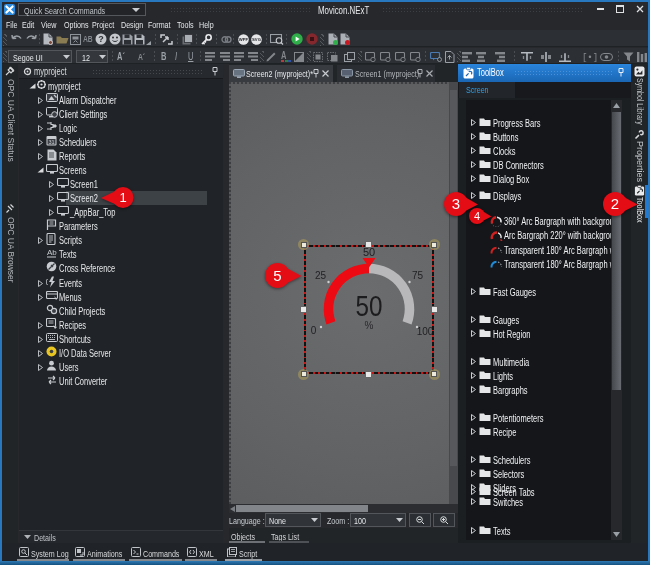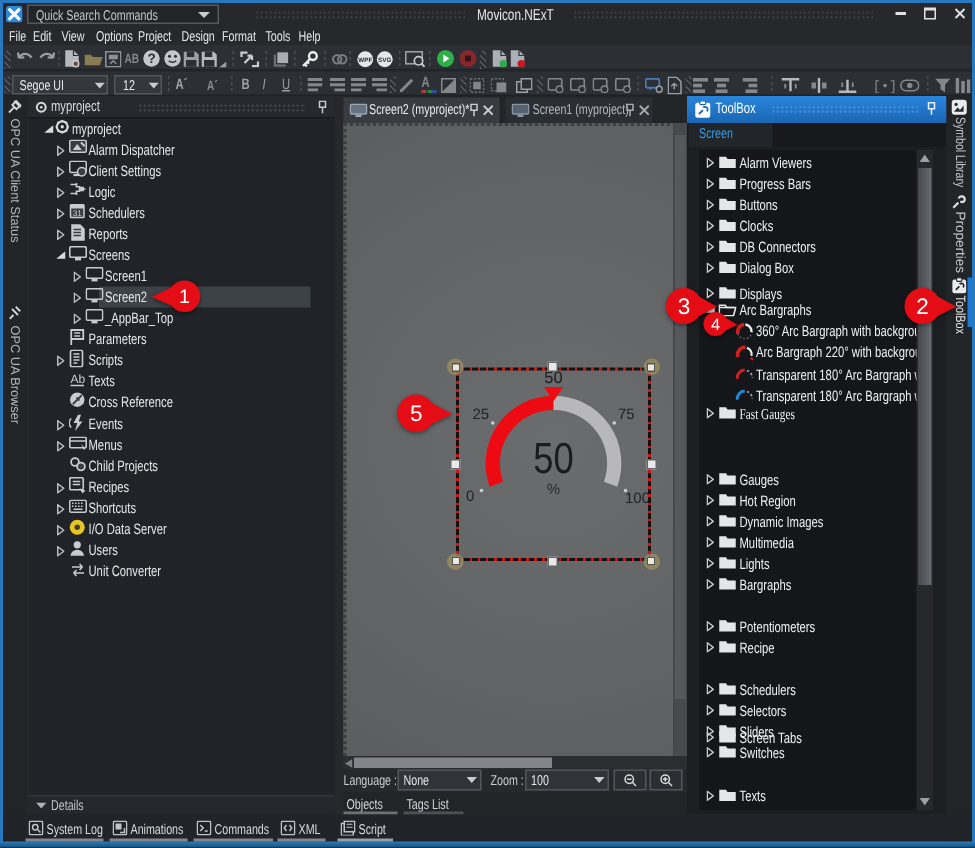--- a/index.html
+++ b/index.html
@@ -637,29 +637,20 @@
         <path d="M1 10.5 a4.5 4 0 0 1 9 0 Z" fill="#c8ccd0"></path>
       </svg>
     </div>
     <div class="txt" style="left:58.5px;top:363px;font-size:10px;color:#e6e8ea;">Users</div>
     <div class="abs" style="left:46px;top:374px;width:12px;height:13px;">
       <svg width="12" height="10" viewBox="0 0 12 10" style="position:absolute;left:0;top:1px;">
         <path d="M2 3 h7 M9 3 l-2-2 M9 3 l-2 2 M10 7 h-7 M3 7 l2-2 M3 7 l2 2" stroke="#c8ccd0" stroke-width="1.1" fill="none"></path>
       </svg>
     </div>
     <div class="txt" style="left:58.5px;top:377px;font-size:10px;color:#e6e8ea;">Unit Converter</div>
-    <div class="abs" style="left:466px;top:101px;width:145px;height:14px;overflow:hidden;">
-      <svg style="position:absolute;left:5px;top:3.5px" width="5" height="7" viewBox="0 0 5 7">
-        <path d="M0.5 0.5 L4.5 3.5 L0.5 6.5 Z" fill="none" stroke="#c8ccd0" stroke-width="1"></path>
-      </svg>
-      <svg style="position:absolute;left:13px;top:2px" width="12" height="10" viewBox="0 0 12 10">
-        <path d="M0.5 9 v-7.5 h4.5 l1 1.5 h5.5 v6 Z" fill="#e4e6e8"></path>
-      </svg>
-      <div class="txt" style="left:27px;top:3.5px;font-size:10px;color:#f0f2f4;">Alarm Viewers</div>
-    </div>
     <div class="abs" style="left:466px;top:115px;width:145px;height:14px;overflow:hidden;">
       <svg style="position:absolute;left:5px;top:3.5px" width="5" height="7" viewBox="0 0 5 7">
         <path d="M0.5 0.5 L4.5 3.5 L0.5 6.5 Z" fill="none" stroke="#c8ccd0" stroke-width="1"></path>
       </svg>
       <svg style="position:absolute;left:13px;top:2px" width="12" height="10" viewBox="0 0 12 10">
         <path d="M0.5 9 v-7.5 h4.5 l1 1.5 h5.5 v6 Z" fill="#e4e6e8"></path>
       </svg>
       <div class="txt" style="left:27px;top:3.5px;font-size:10px;color:#f0f2f4;">Progress Bars</div>
     </div>
     <div class="abs" style="left:466px;top:129px;width:145px;height:14px;overflow:hidden;">
@@ -699,30 +690,20 @@
       <div class="txt" style="left:27px;top:3.5px;font-size:10px;color:#f0f2f4;">Dialog Box</div>
     </div>
     <div class="abs" style="left:466px;top:188px;width:145px;height:14px;overflow:hidden;">
       <svg style="position:absolute;left:5px;top:3.5px" width="5" height="7" viewBox="0 0 5 7">
         <path d="M0.5 0.5 L4.5 3.5 L0.5 6.5 Z" fill="none" stroke="#c8ccd0" stroke-width="1"></path>
       </svg>
       <svg style="position:absolute;left:13px;top:2px" width="12" height="10" viewBox="0 0 12 10">
         <path d="M0.5 9 v-7.5 h4.5 l1 1.5 h5.5 v6 Z" fill="#e4e6e8"></path>
       </svg>
       <div class="txt" style="left:27px;top:3.5px;font-size:10px;color:#f0f2f4;">Displays</div>
-    </div>
-    <div class="abs" style="left:466px;top:199px;width:145px;height:14px;overflow:hidden;">
-      <svg style="position:absolute;left:4px;top:4px" width="7" height="6" viewBox="0 0 7 6">
-        <path d="M6.5 0.5 L6.5 5.5 L0.5 5.5 Z" fill="#d8dadc"></path>
-      </svg>
-      <svg style="position:absolute;left:13px;top:2px" width="12" height="10" viewBox="0 0 12 10">
-        <path d="M0.5 9.5 v-7 h4 l1 1.5 h6 l-1.5 5.5 Z" fill="none" stroke="#e4e6e8" stroke-width="1.1"></path>
-        <path d="M0.5 4 h10" stroke="#e4e6e8" stroke-width="1.1"></path>
-      </svg>
-      <div class="txt" style="left:27px;top:3.5px;font-size:10px;color:#f0f2f4;">Arc Bargraphs</div>
     </div>
     <div class="abs" style="left:466px;top:213px;width:145px;height:14px;overflow:hidden;">
       <div style="position:absolute;left:24px;top:1px;"><svg width="13" height="12" viewBox="0 0 13 12">
           <circle cx="6.5" cy="6" r="4.8" fill="none" stroke="#6a6e72" stroke-width="1" stroke-dasharray="1 1.5"></circle>
           <path d="M2 7.5 a4.8 4.8 0 0 1 4-6.2" stroke="#d02020" stroke-width="2.4" fill="none"></path>
           <path d="M7 1.3 a4.8 4.8 0 0 1 4 5" stroke="#e8eaec" stroke-width="1.6" fill="none"></path>
         </svg></div>
       <div class="txt" style="left:38px;top:3.5px;font-size:10px;color:#f0f2f4;">360° Arc Bargraph with backgrou...</div>
     </div>
     <div class="abs" style="left:466px;top:227px;width:145px;height:14px;overflow:hidden;">
@@ -740,21 +721,21 @@
         </svg></div>
       <div class="txt" style="left:38px;top:3.5px;font-size:10px;color:#f0f2f4;">Transparent 180° Arc Bargraph w...</div>
     </div>
     <div class="abs" style="left:466px;top:256px;width:145px;height:14px;overflow:hidden;">
       <div style="position:absolute;left:24px;top:1px;"><svg width="13" height="12" viewBox="0 0 13 12">
           <path d="M1.5 8.5 a5.2 5.2 0 0 1 5-5.8" stroke="#1f8ad6" stroke-width="2" fill="none"></path>
           <path d="M8 3 a5.2 5.2 0 0 1 3.5 5" stroke="#9aa0a6" stroke-width="1.2" fill="none" stroke-dasharray="1.5 1.5"></path>
         </svg></div>
       <div class="txt" style="left:38px;top:3.5px;font-size:10px;color:#f0f2f4;">Transparent 180° Arc Bargraph w...</div>
     </div>
-    <div class="abs" style="left:466px;top:268px;width:145px;height:14px;overflow:hidden;font-family:Liberation Serif, serif;">
+    <div class="abs" style="left:466px;top:284px;width:145px;height:14px;overflow:hidden;">
       <svg style="position:absolute;left:5px;top:3.5px" width="5" height="7" viewBox="0 0 5 7">
         <path d="M0.5 0.5 L4.5 3.5 L0.5 6.5 Z" fill="none" stroke="#c8ccd0" stroke-width="1"></path>
       </svg>
       <svg style="position:absolute;left:13px;top:2px" width="12" height="10" viewBox="0 0 12 10">
         <path d="M0.5 9 v-7.5 h4.5 l1 1.5 h5.5 v6 Z" fill="#e4e6e8"></path>
       </svg>
       <div class="txt" style="left:27px;top:3.5px;font-size:10px;color:#f0f2f4;">Fast Gauges</div>
     </div>
     <div class="abs" style="left:466px;top:312px;width:145px;height:14px;overflow:hidden;text-decoration:underline;">
       <svg style="position:absolute;left:5px;top:3.5px" width="5" height="7" viewBox="0 0 5 7">
@@ -766,29 +747,20 @@
       <div class="txt" style="left:27px;top:3.5px;font-size:10px;color:#f0f2f4;">Gauges</div>
     </div>
     <div class="abs" style="left:466px;top:326px;width:145px;height:14px;overflow:hidden;">
       <svg style="position:absolute;left:5px;top:3.5px" width="5" height="7" viewBox="0 0 5 7">
         <path d="M0.5 0.5 L4.5 3.5 L0.5 6.5 Z" fill="none" stroke="#c8ccd0" stroke-width="1"></path>
       </svg>
       <svg style="position:absolute;left:13px;top:2px" width="12" height="10" viewBox="0 0 12 10">
         <path d="M0.5 9 v-7.5 h4.5 l1 1.5 h5.5 v6 Z" fill="#e4e6e8"></path>
       </svg>
       <div class="txt" style="left:27px;top:3.5px;font-size:10px;color:#f0f2f4;">Hot Region</div>
-    </div>
-    <div class="abs" style="left:466px;top:340px;width:145px;height:14px;overflow:hidden;">
-      <svg style="position:absolute;left:5px;top:3.5px" width="5" height="7" viewBox="0 0 5 7">
-        <path d="M0.5 0.5 L4.5 3.5 L0.5 6.5 Z" fill="none" stroke="#c8ccd0" stroke-width="1"></path>
-      </svg>
-      <svg style="position:absolute;left:13px;top:2px" width="12" height="10" viewBox="0 0 12 10">
-        <path d="M0.5 9 v-7.5 h4.5 l1 1.5 h5.5 v6 Z" fill="#e4e6e8"></path>
-      </svg>
-      <div class="txt" style="left:27px;top:3.5px;font-size:10px;color:#f0f2f4;">Dynamic Images</div>
     </div>
     <div class="abs" style="left:466px;top:354px;width:145px;height:14px;overflow:hidden;">
       <svg style="position:absolute;left:5px;top:3.5px" width="5" height="7" viewBox="0 0 5 7">
         <path d="M0.5 0.5 L4.5 3.5 L0.5 6.5 Z" fill="none" stroke="#c8ccd0" stroke-width="1"></path>
       </svg>
       <svg style="position:absolute;left:13px;top:2px" width="12" height="10" viewBox="0 0 12 10">
         <path d="M0.5 9 v-7.5 h4.5 l1 1.5 h5.5 v6 Z" fill="#e4e6e8"></path>
       </svg>
       <div class="txt" style="left:27px;top:3.5px;font-size:10px;color:#f0f2f4;">Multimedia</div>
     </div>

